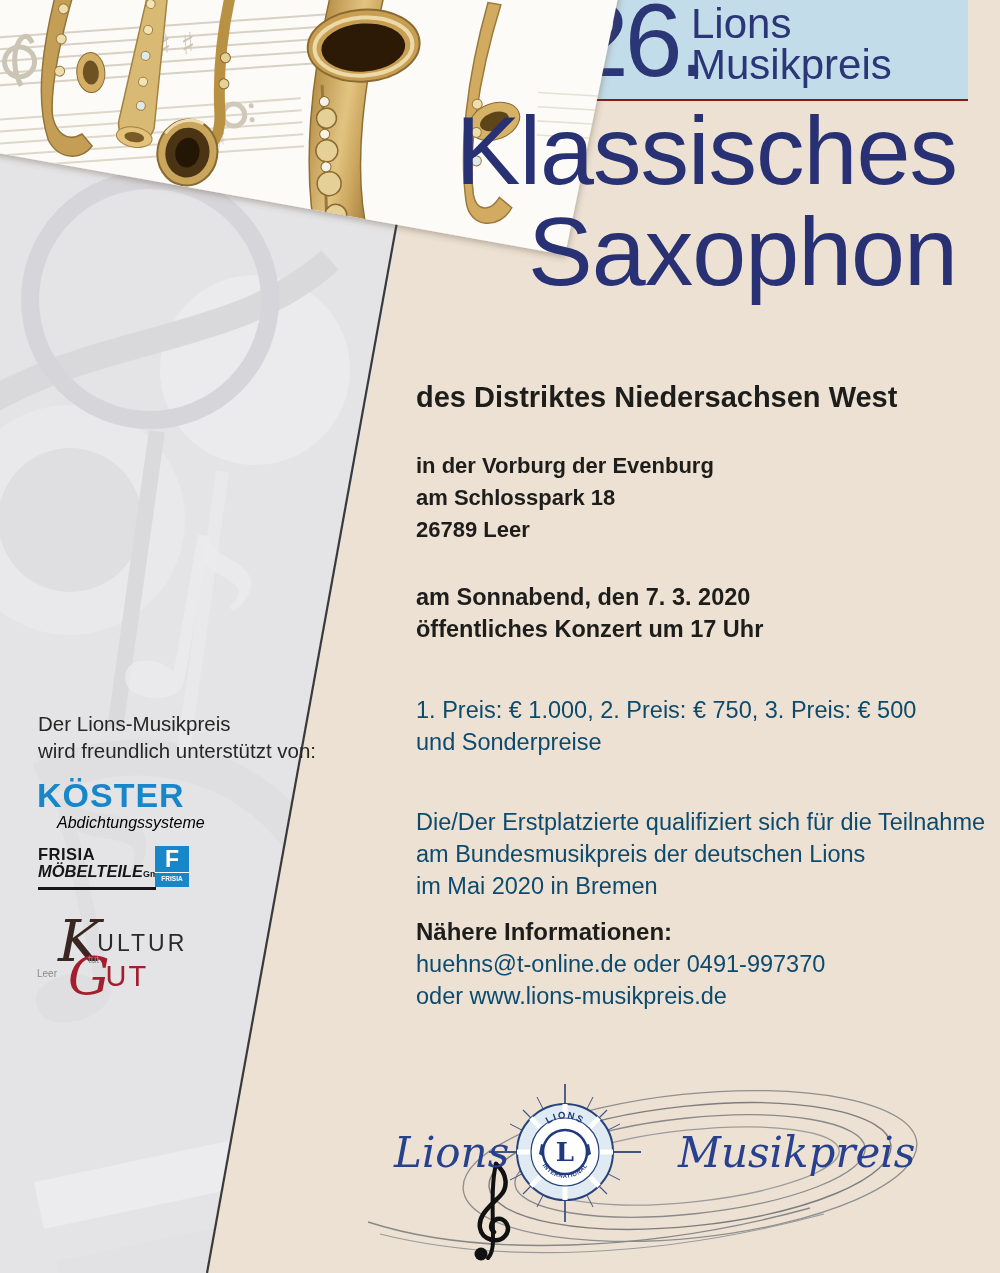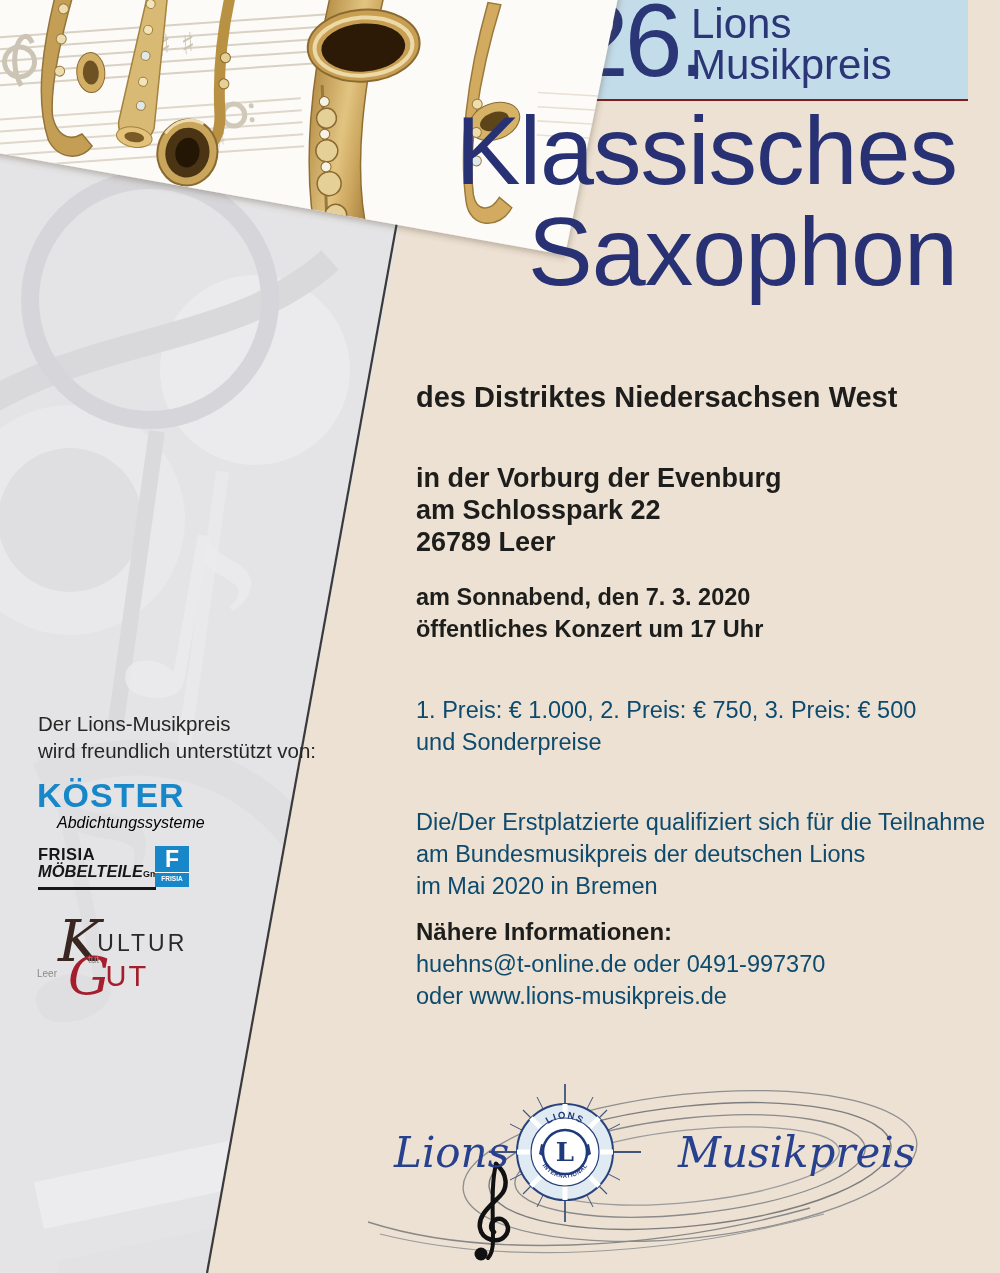--- a/index.html
+++ b/index.html
@@ -20,21 +20,21 @@
   .banner-brand{position:absolute;left:178px;top:3px;font-size:42px;line-height:41px;
           color:#2b3677;letter-spacing:0;}
 
   
   .title{right:43px;top:100px;text-align:right;color:#283173;z-index:4;
          font-size:97px;line-height:101px;font-weight:300;letter-spacing:-1px;}
 
   
   .col{left:416px;z-index:4;color:#1d1d1b;}
   .subtitle{top:381px;font-size:29px;font-weight:bold;}
-  .venue{top:450px;font-size:27px;font-weight:bold;line-height:32px;margin-top:12px;}
+  .venue{top:450px;font-size:22px;font-weight:bold;line-height:32px;}
   .event{top:581px;font-size:23.5px;font-weight:bold;line-height:32px;}
   .prizes{top:694px;line-height:32px;}
   .prizes .h{font-size:24px;font-weight:bold;}
   .light{font-weight:normal;color:#0c4a6e;font-size:23.5px;}
   .qual{top:806px;line-height:32px;}
   .info{top:916px;line-height:32px;}
   .info .h{font-size:24px;font-weight:bold;}
 
   
   .sponsor-intro{left:38px;top:710px;font-size:20.5px;line-height:27px;color:#262624;z-index:4;}
@@ -212,21 +212,21 @@
 
 <div class="abs title">
   <div>Klassisches</div>
   <div>Saxophon</div>
 </div>
 
 <div class="abs col subtitle">des Distriktes Niedersachsen West</div>
 
 <div class="abs col venue">
   <div>in der Vorburg der Evenburg</div>
-  <div>am Schlosspark 22</div>
+  <div>am Schlosspark 18</div>
   <div>26789 Leer</div>
 </div>
 
 <div class="abs col event">
   <div>am Sonnabend, den 7. 3. 2020</div>
   <div>öffentliches Konzert um 17 Uhr</div>
 </div>
 
 <div class="abs col prizes">
   <div class="light">1. Preis: € 1.000, 2. Preis: € 750, 3. Preis: € 500</div>

